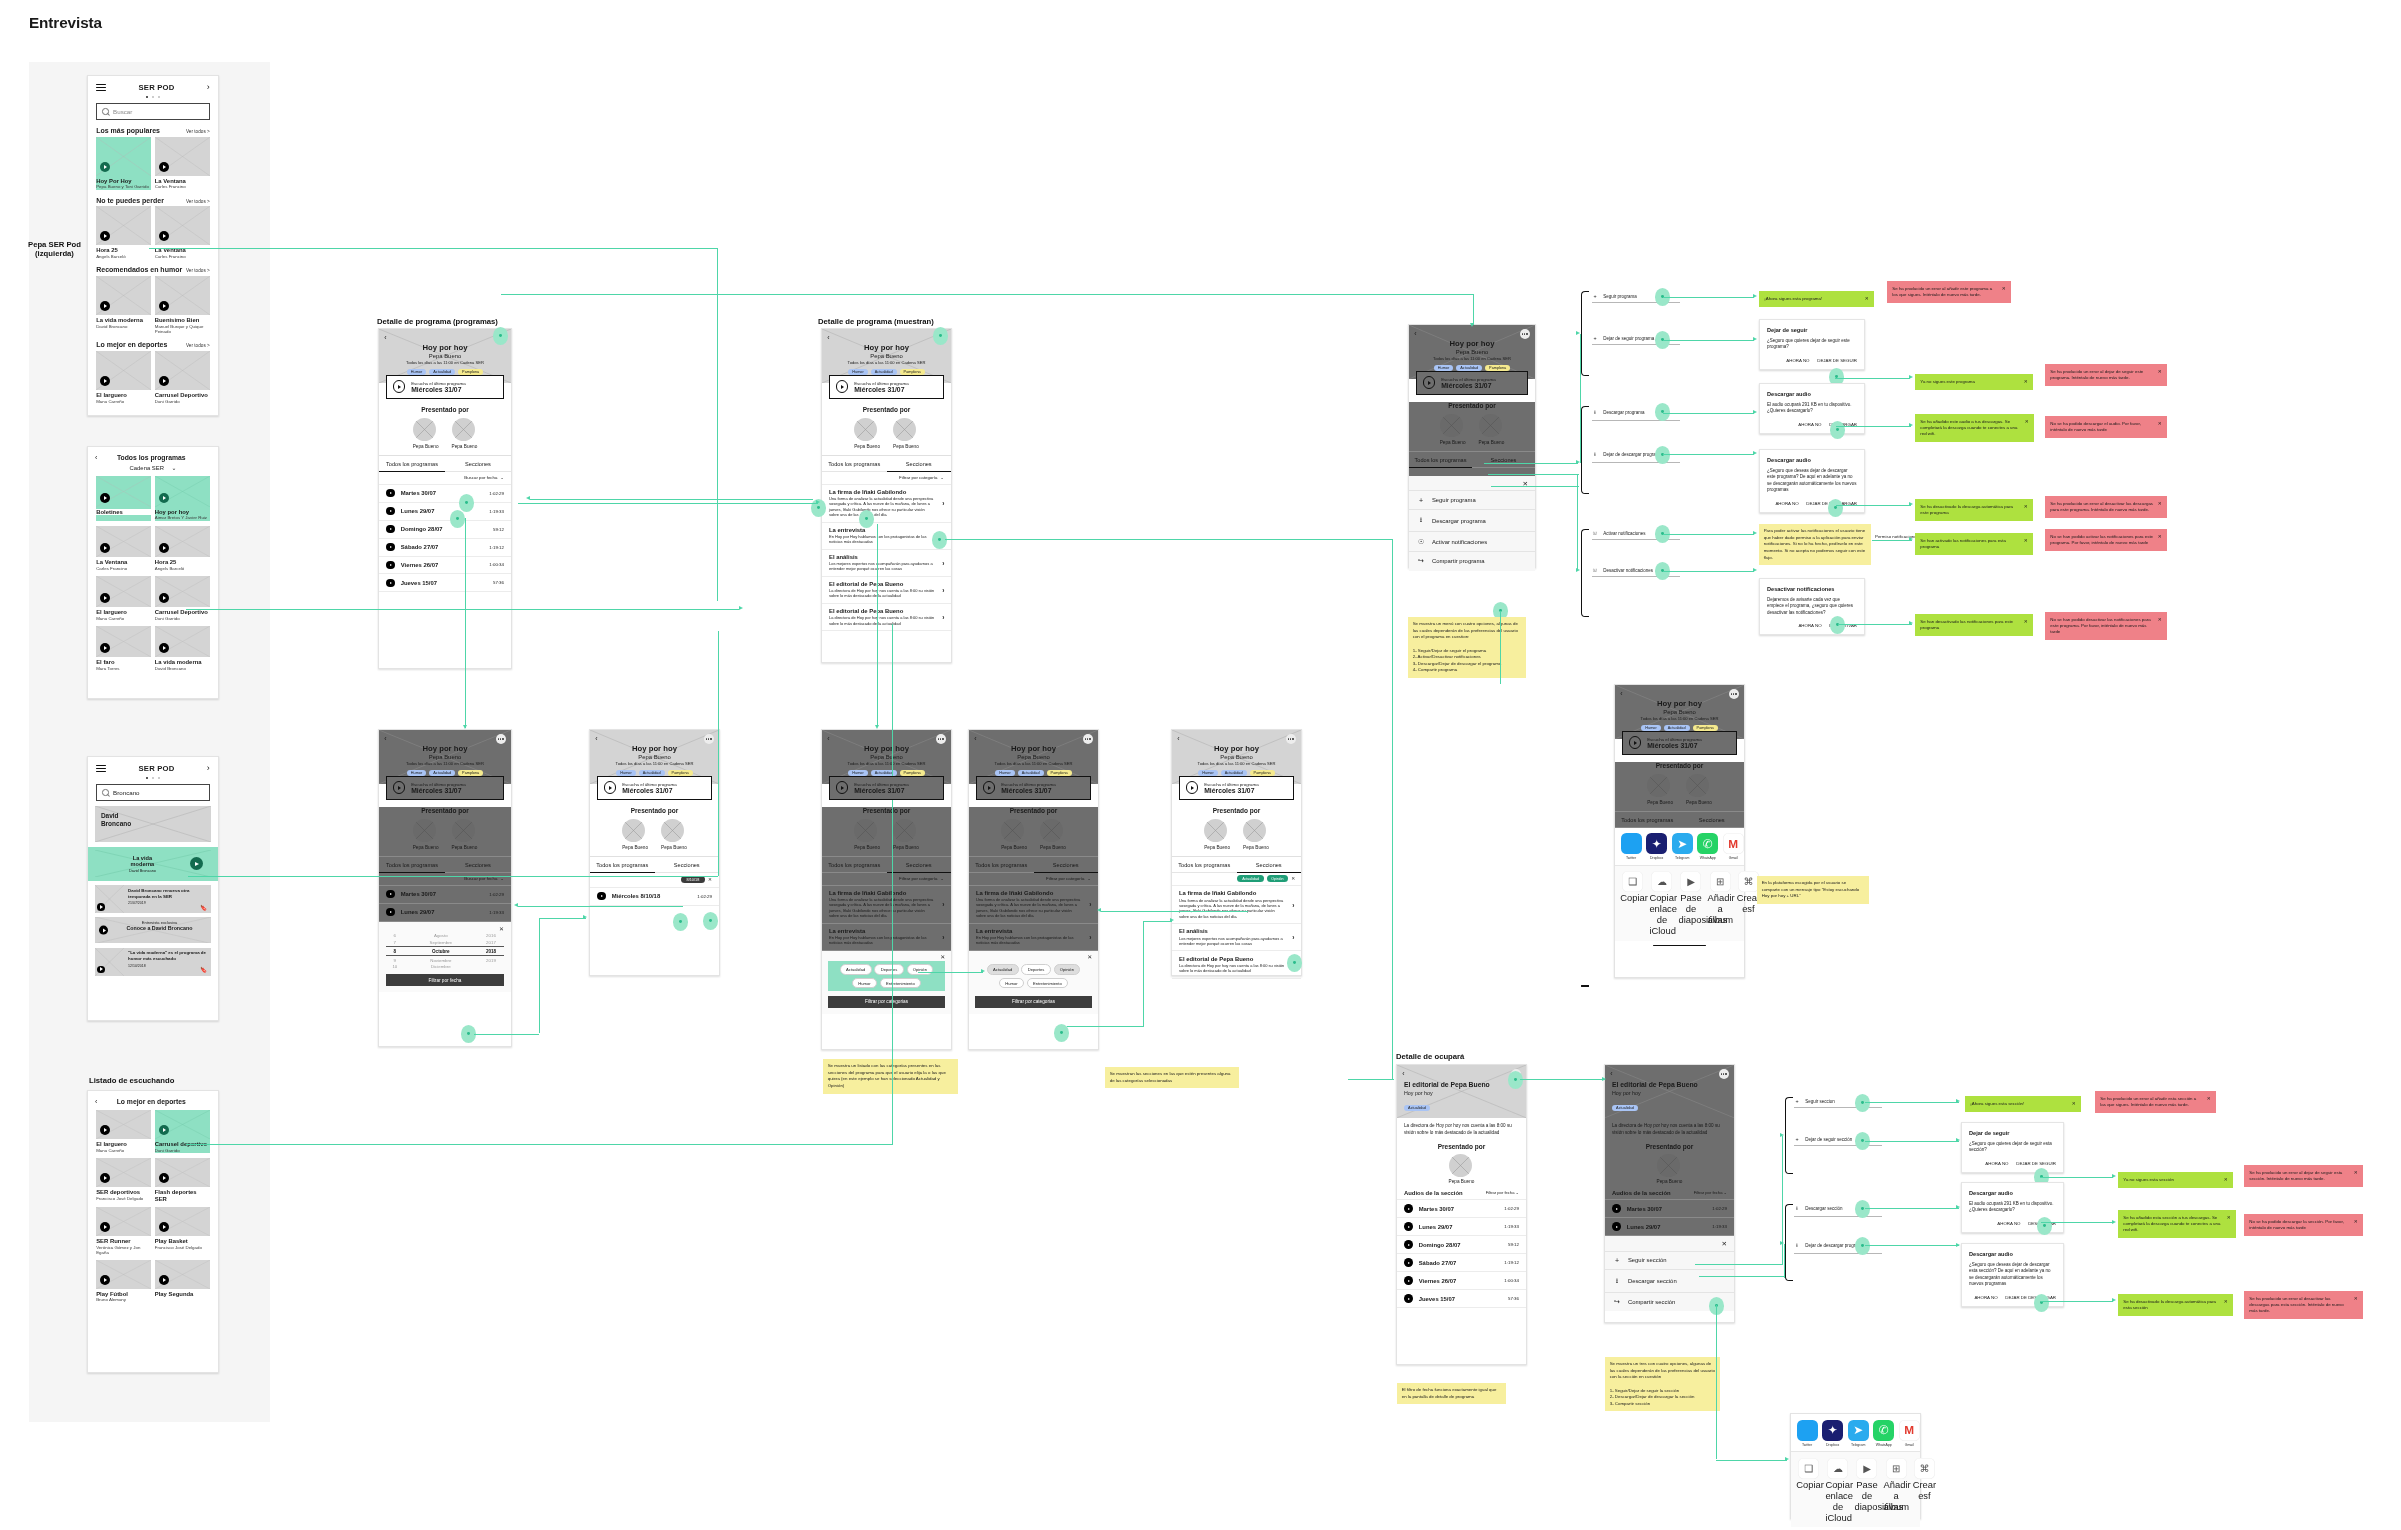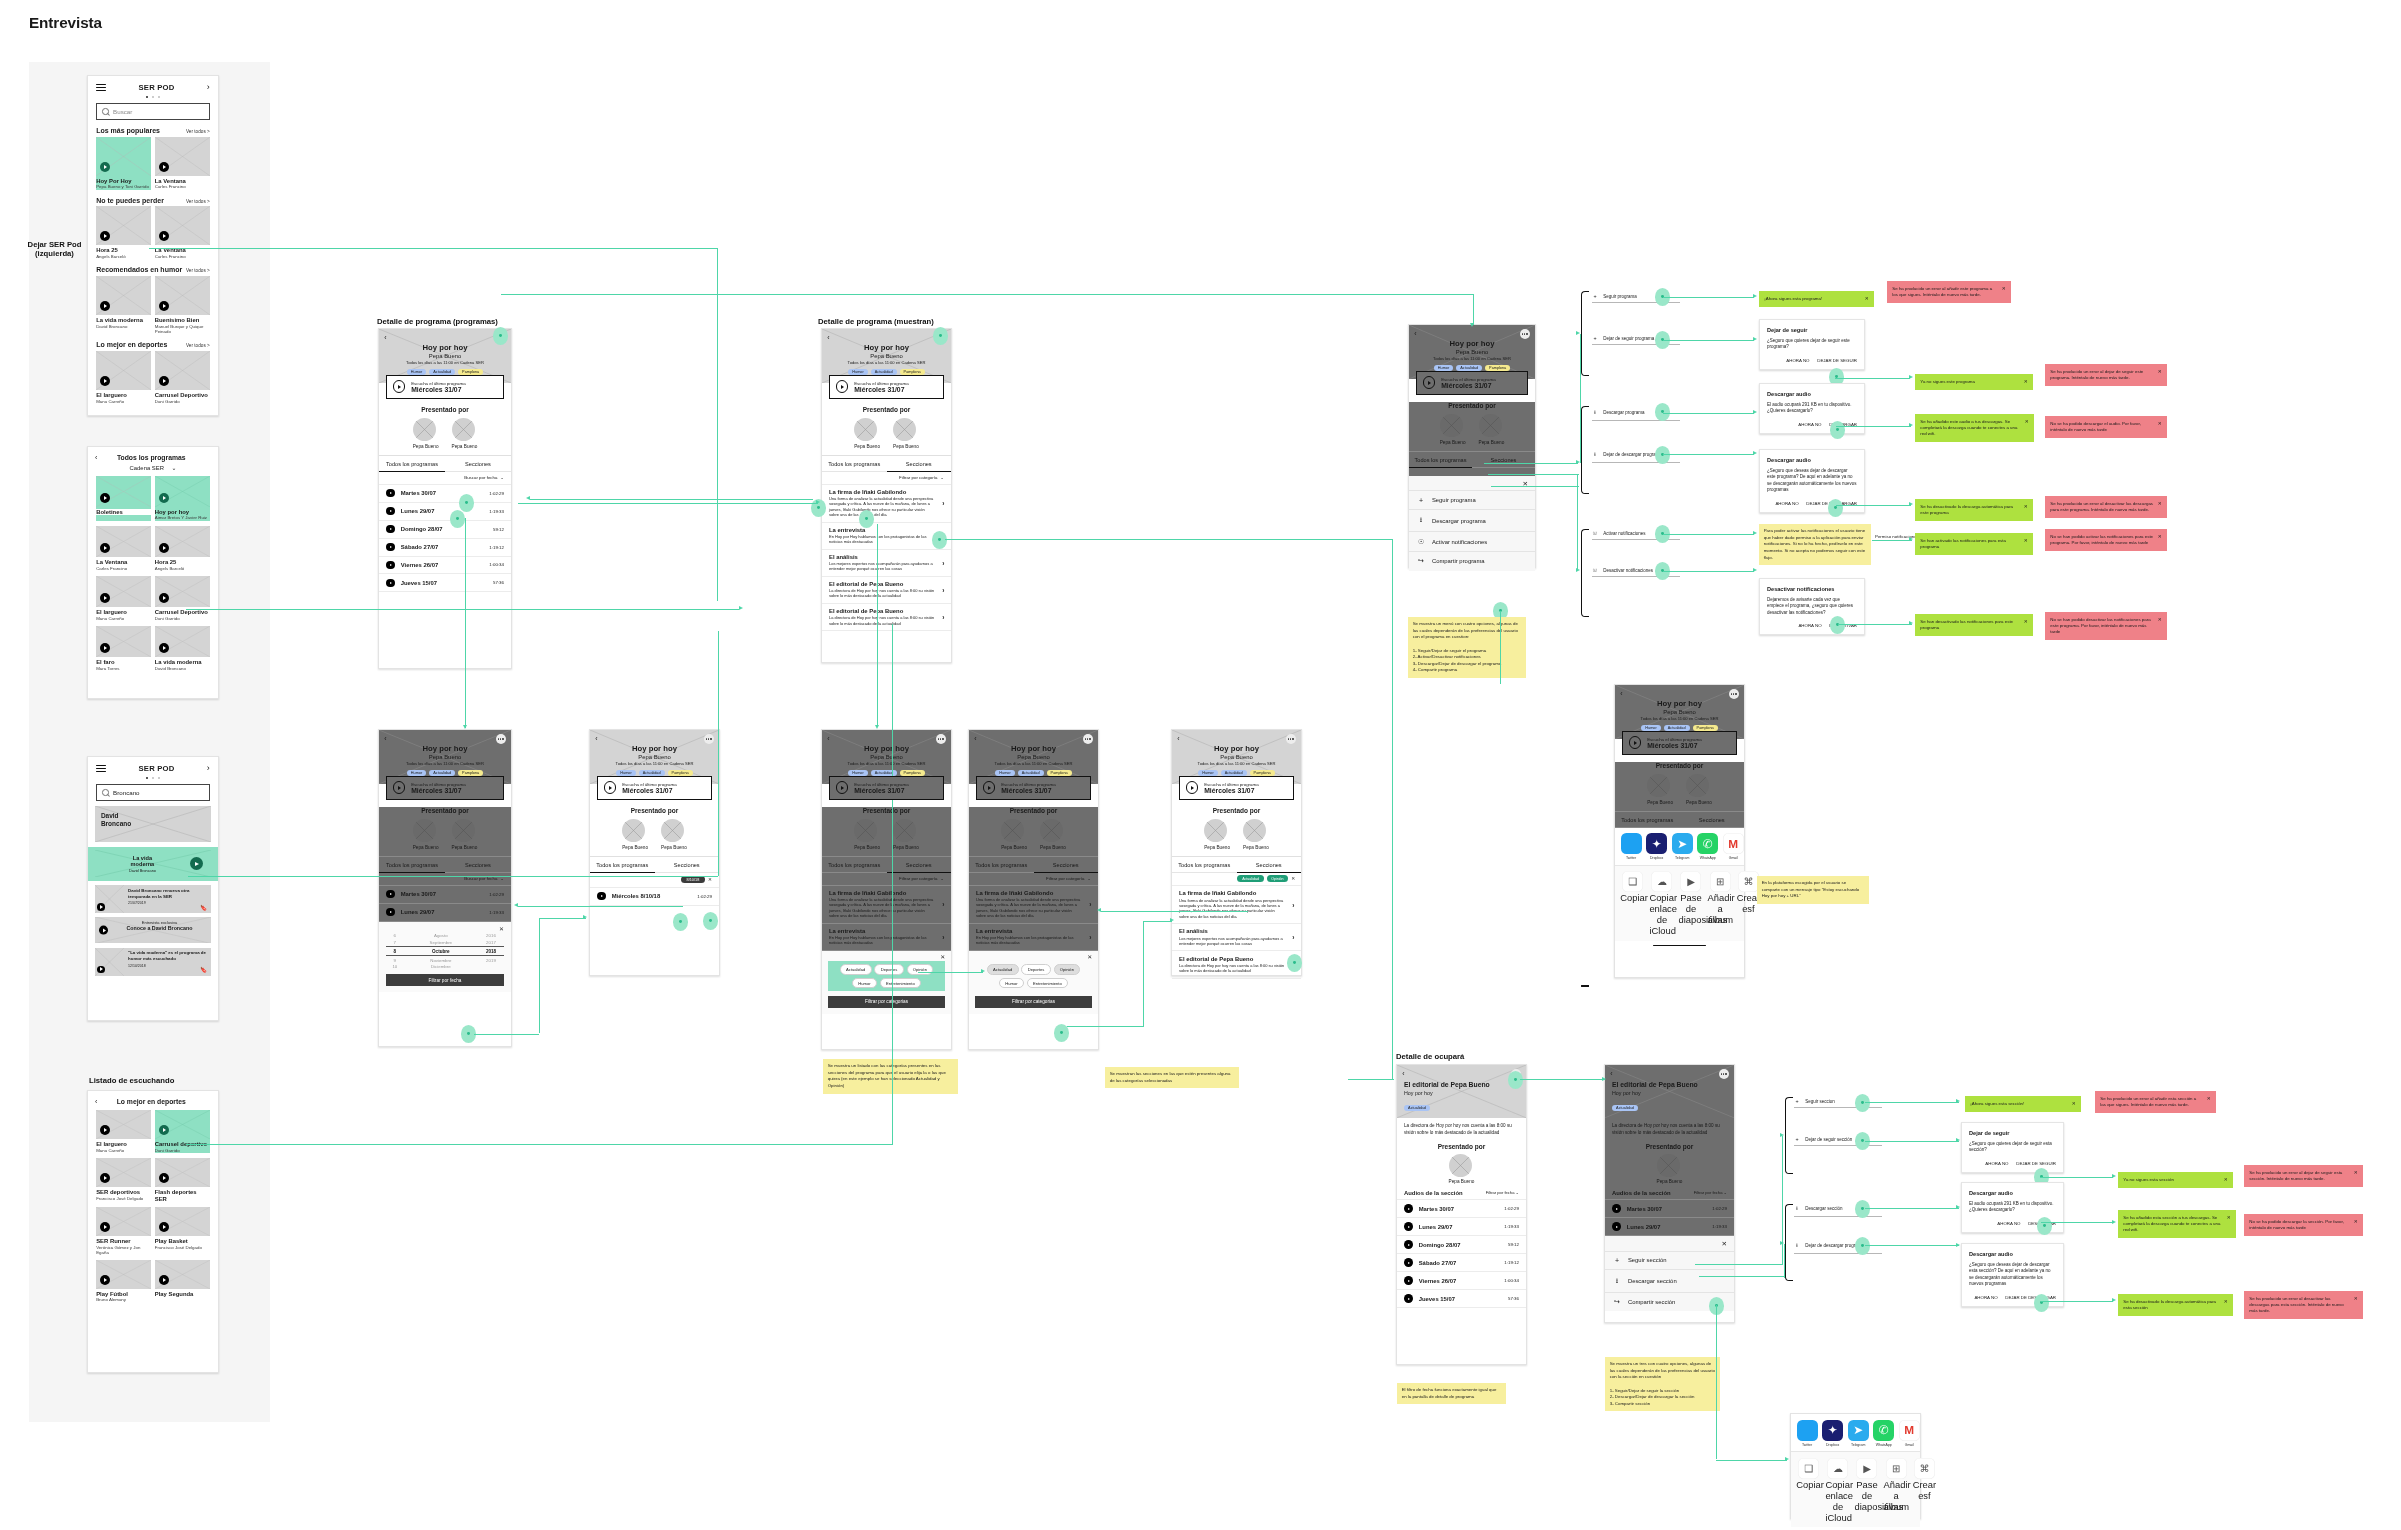--- a/index.html
+++ b/index.html
@@ -152,21 +152,21 @@
   .share-acts .ico{ width:21px;height:21px;border-radius:5.3px;background:#fff;margin:0 auto;display:flex;align-items:center;justify-content:center;font-size:10px;color:#555; box-shadow:0 0 0 0.6px #eee inset;}
   .homebar { width:53px;height:1.8px;background:#111;border-radius:1.2px;margin:4.1px auto 3.5px auto;}
 </style>
 </head>
 <body>
 
 <div class="abs" id="page-title">Entrevista</div>
 
 <div class="abs" id="left-col"></div>
 
-<div class="abs flow-label" style="left:23.5px; top:240px; width:62px; text-align:center; white-space:pre-line;">Dejar SER Pod
+<div class="abs flow-label" style="left:23.5px; top:240px; width:62px; text-align:center; white-space:pre-line;">Pepa SER Pod
 (izquierda)</div>
 
 <div class="abs phone" style="left:87px; top:75px; width:132px; height:341px;">
   <div class="ph-top">
     <div class="burger">
         <i></i>
         <i></i>
         <i></i>
       </div>
     <div class="ph-title">SER POD</div>

